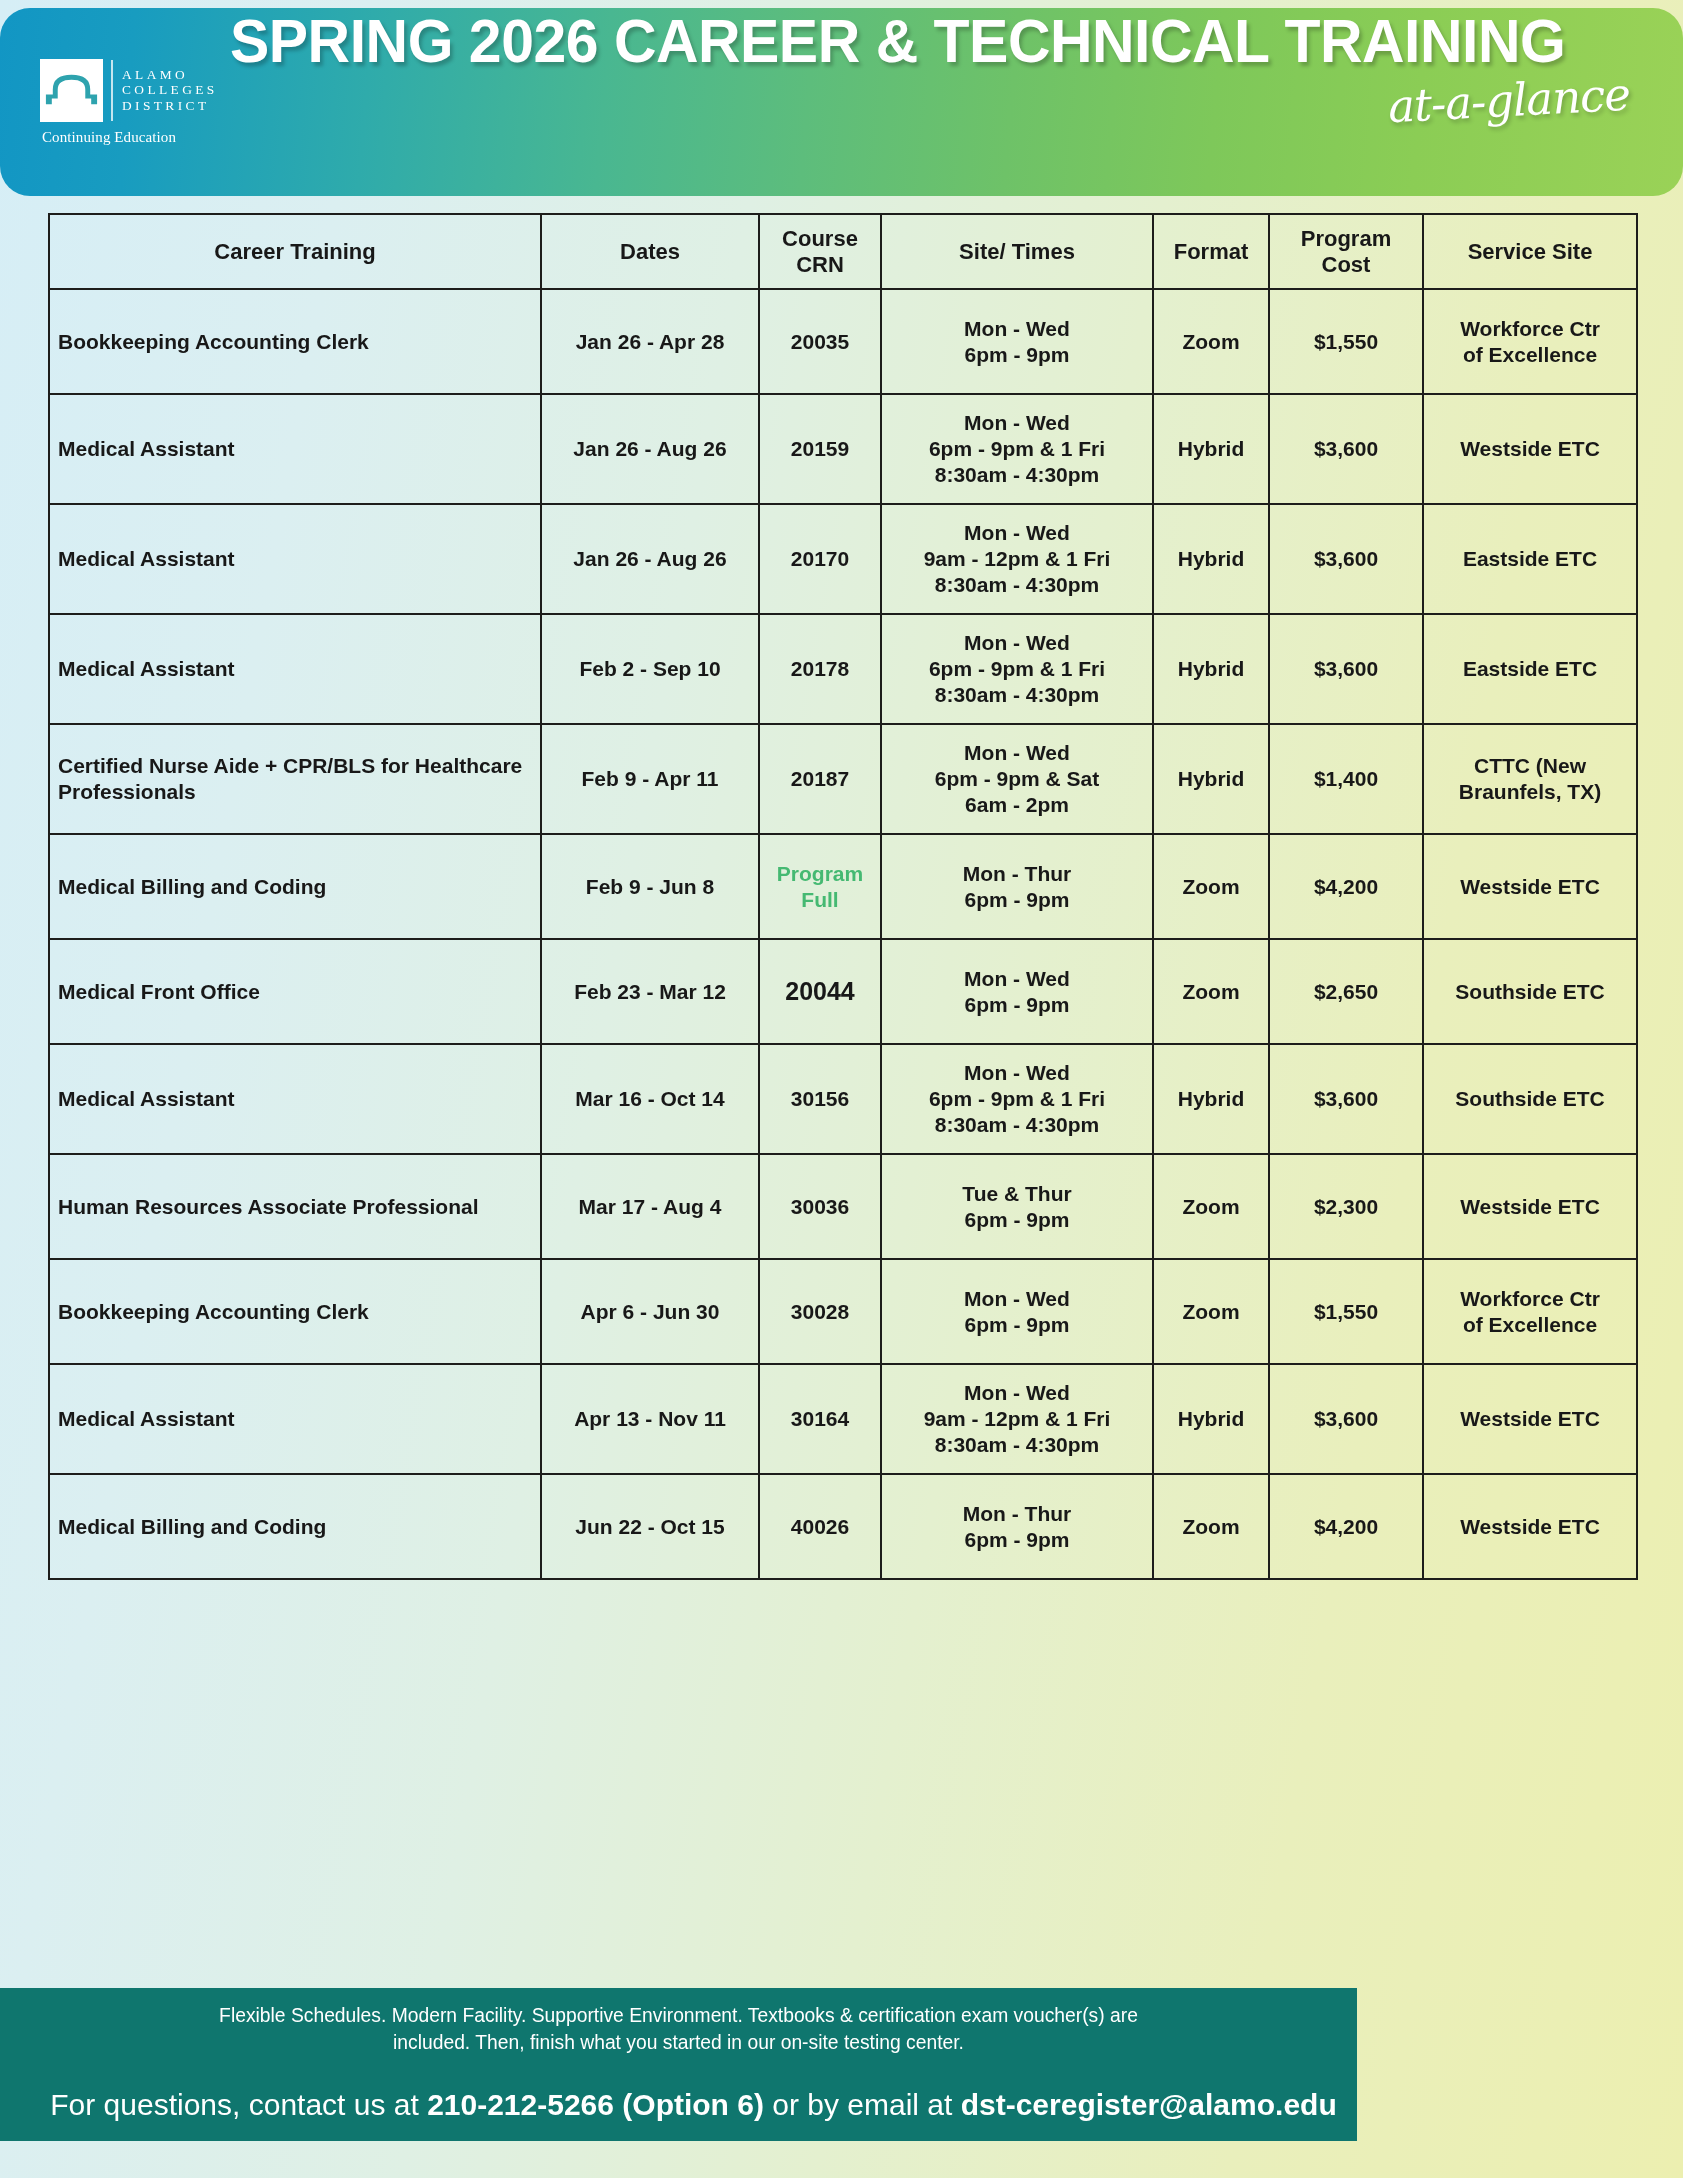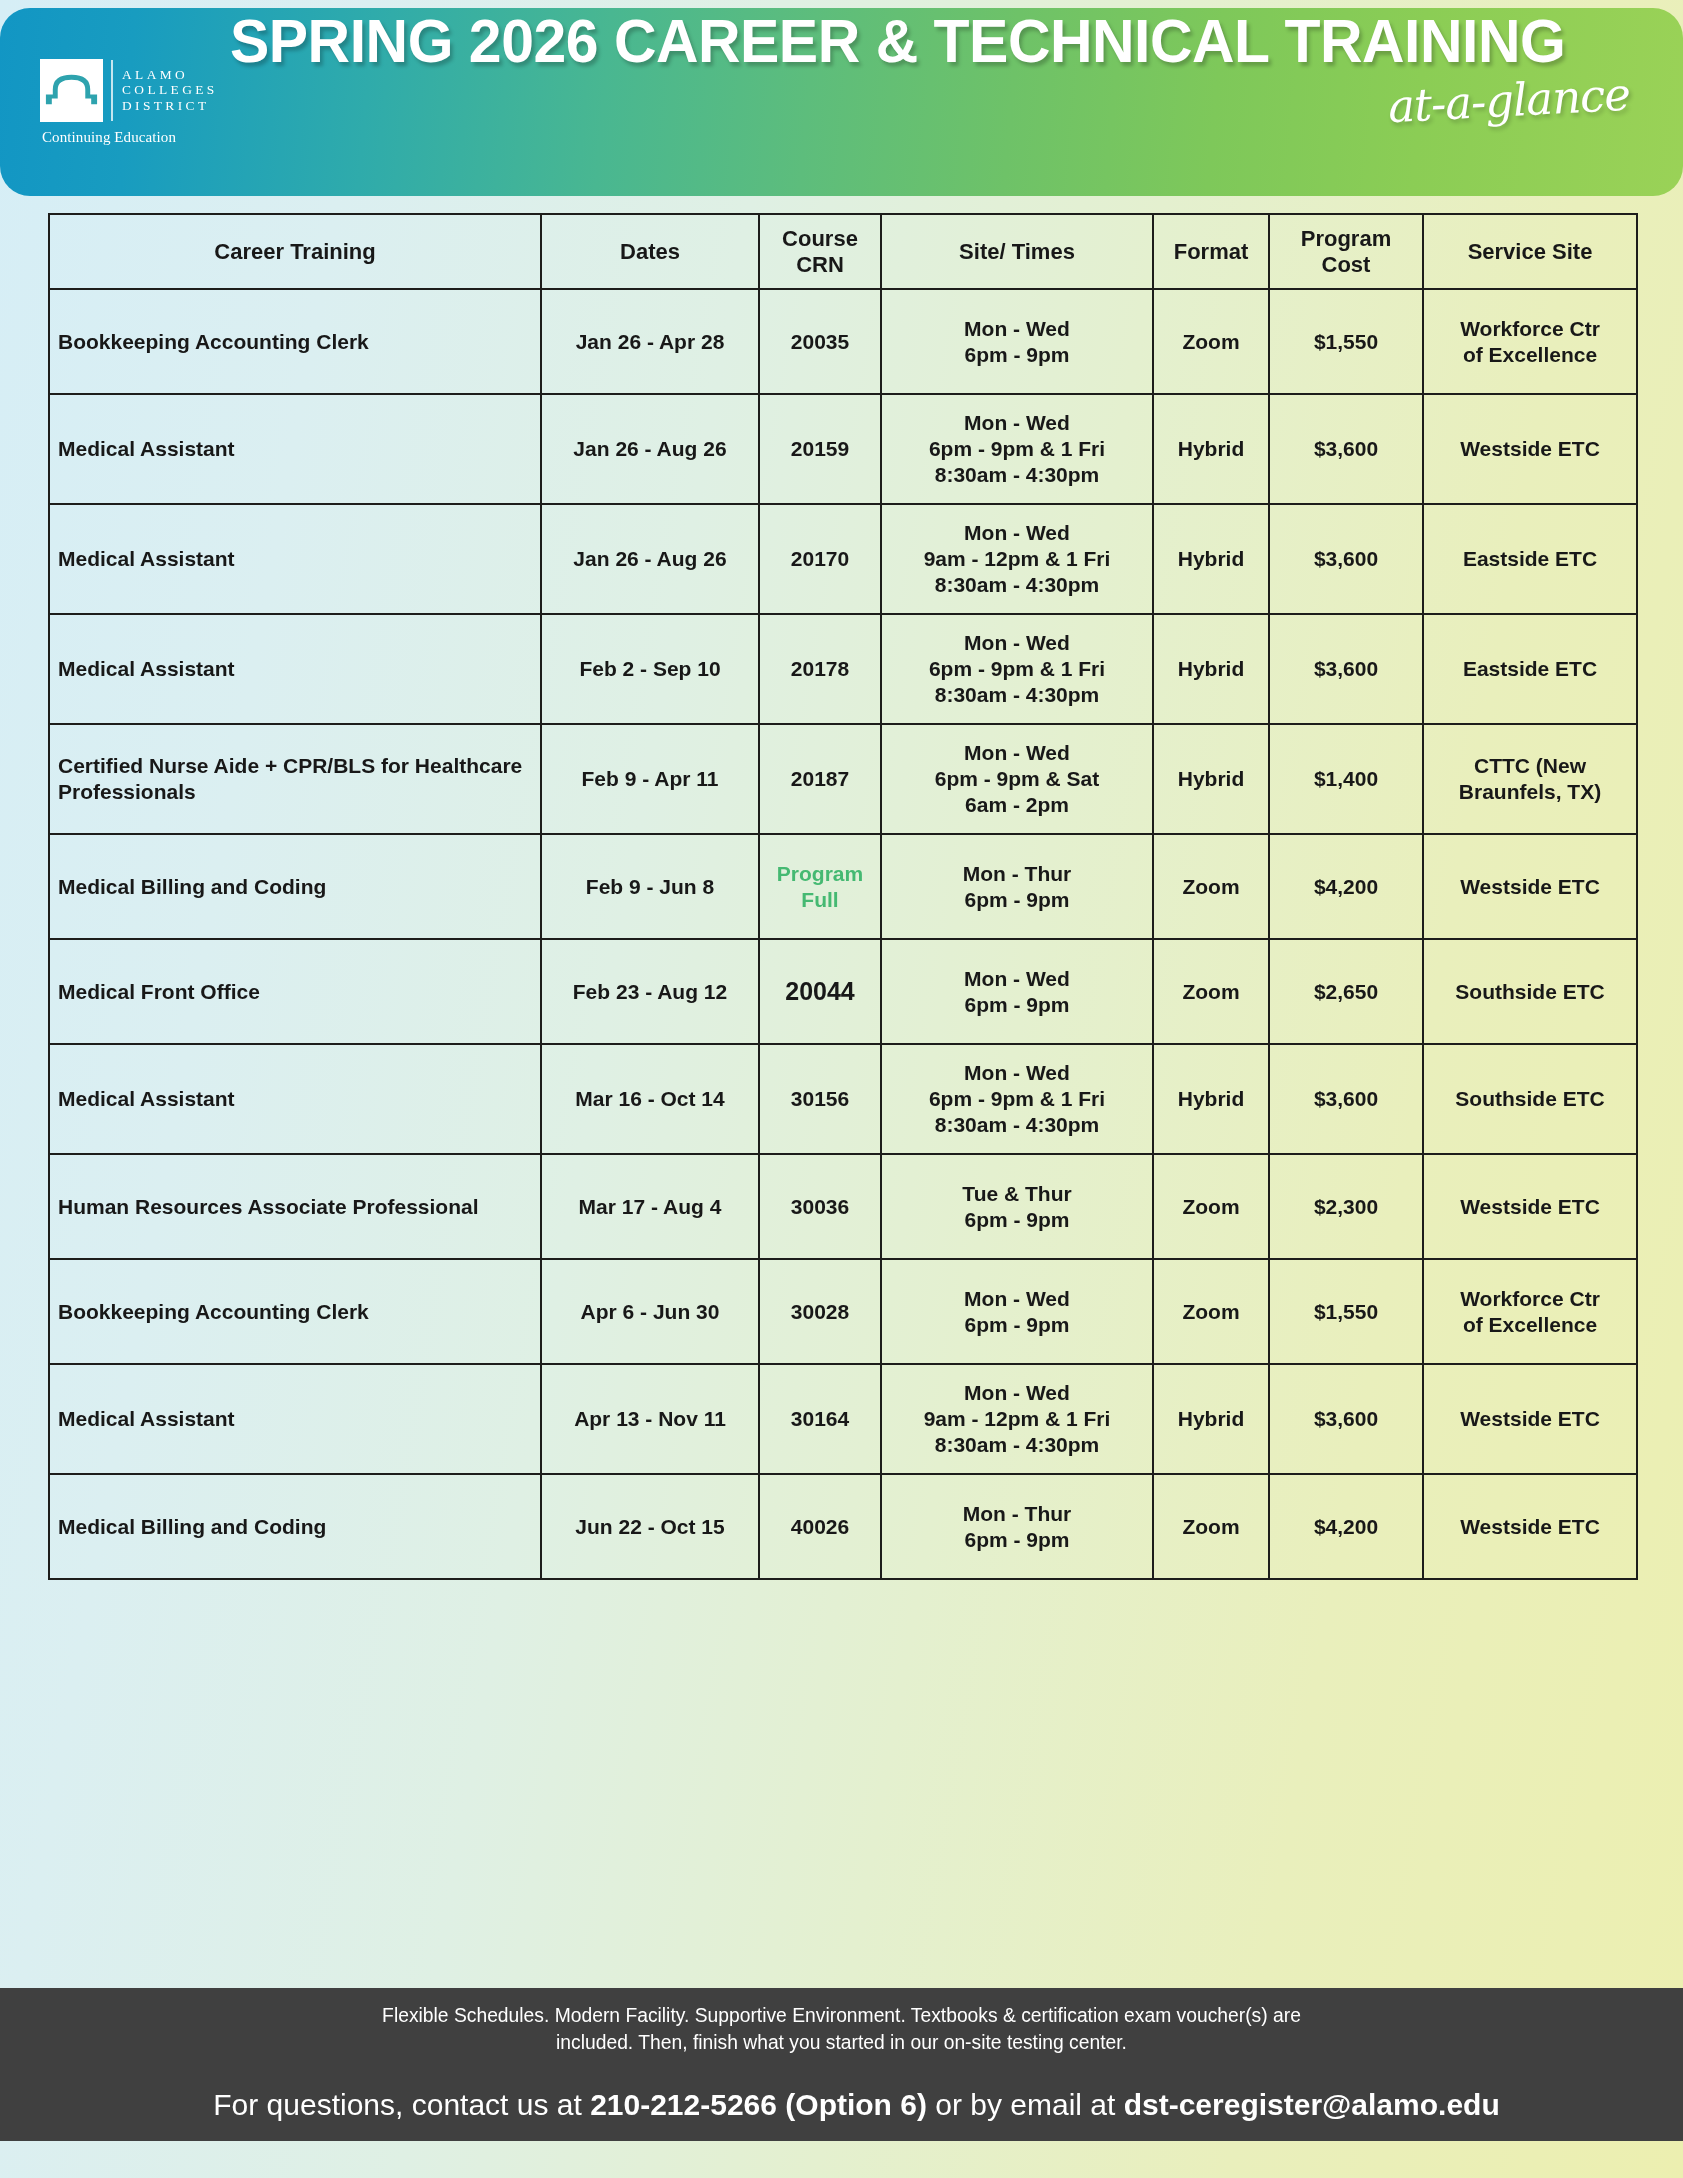--- a/index.html
+++ b/index.html
@@ -173,23 +173,23 @@
     font-size: 25px;
     margin-top: 40px;
   }
   .days-line { display: block; }
 
   
   .footer {
     position: absolute;
     left: 0;
     top: 1988px;
-    width: 1683px;
+    width: 1357px;
     height: 153px;
-    background: #404040;
+    background: #0f766e;
     color: #ffffff;
     box-sizing: border-box;
     padding-top: 14px;
   }
   .footer-note {
     text-align: center;
     font-size: 19.3px;
     line-height: 27px;
     padding: 0 149px;
     font-weight: normal;
@@ -346,21 +346,21 @@
             <span class="days-line">6pm - 9pm</span>
           </td>
           <td class="format">Zoom</td>
           <td class="cost">$4,200</td>
           <td class="site">
             <span class="days-line">Westside ETC</span>
           </td>
         </tr>
         <tr class="data-row">
           <td class="name">Medical Front Office</td>
-          <td class="dates">Feb 23 - Aug 12</td>
+          <td class="dates">Feb 23 - Mar 12</td>
           <td class="crn"><span class="crn-big">20044</span></td>
           <td class="days">
             <span class="days-line">Mon - Wed</span>
             <span class="days-line">6pm - 9pm</span>
           </td>
           <td class="format">Zoom</td>
           <td class="cost">$2,650</td>
           <td class="site">
             <span class="days-line">Southside ETC</span>
           </td>

